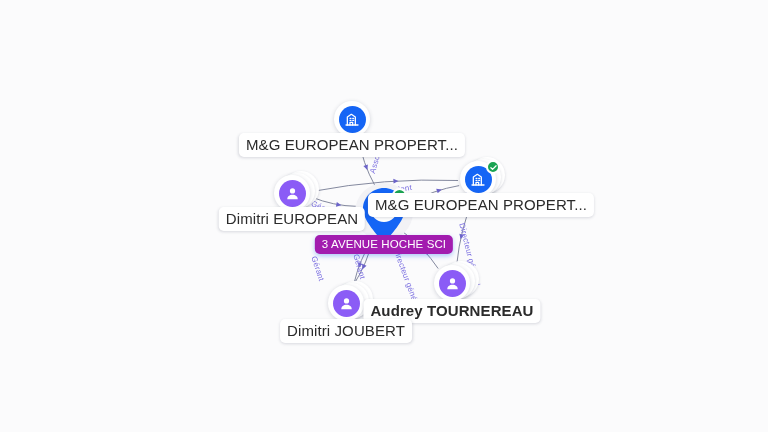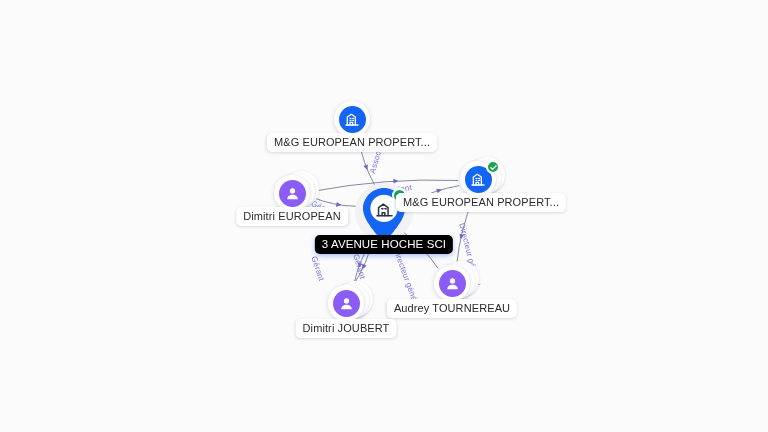--- a/index.html
+++ b/index.html
@@ -57,28 +57,28 @@
     justify-content: center;
     box-sizing: border-box;
   }
   .badge svg { display:block; }
   .label {
     position: absolute;
     transform: translate(-50%, 0);
     white-space: nowrap;
     background: #ffffff;
     color: #2b2b2b;
-    font-size: 11px;
+    font-size: 15px;
     letter-spacing: .1px;
     padding: 3px 7px 4px 7px;
     border-radius: 5px;
     box-shadow: 0 1px 3px rgba(40,50,80,0.17);
   }
   .label.primary {
-    background: #000000;
+    background: #a21caf;
     color: #ffffff;
     font-size: 11.5px;
     box-shadow: 0 2px 5px rgba(21,101,245,0.35);
   }
   .edge-label {
     position: absolute;
     white-space: nowrap;
     color: #7b6fe0;
     font-size: 8px;
     letter-spacing: .2px;
@@ -212,17 +212,17 @@
     <path d="M4.6 20c0-4.1 3.3-6.4 7.4-6.4s7.4 2.3 7.4 6.4z"></path>
   </svg>
         </div>
       </div>
     </div>
   <div id="labels">
       <div class="label" style="left: 352px; top: 133px;">M&amp;G EUROPEAN PROPERT...</div>
       <div class="label" style="left: 292px; top: 207px;">Dimitri EUROPEAN</div>
       <div class="label" style="left: 481px; top: 193px;">M&amp;G EUROPEAN PROPERT...</div>
       <div class="label primary" style="left: 384px; top: 235px;">3 AVENUE HOCHE SCI</div>
-      <div class="label" style="left: 452px; top: 299px;">Audrey TOURNEREAU</div>
+      <div class="label" style="left: 452px; top: 299px; font-weight: bold;">Audrey TOURNEREAU</div>
       <div class="label" style="left: 346px; top: 319px;">Dimitri JOUBERT</div>
     </div>
 
 </div>
 
 </body></html>

